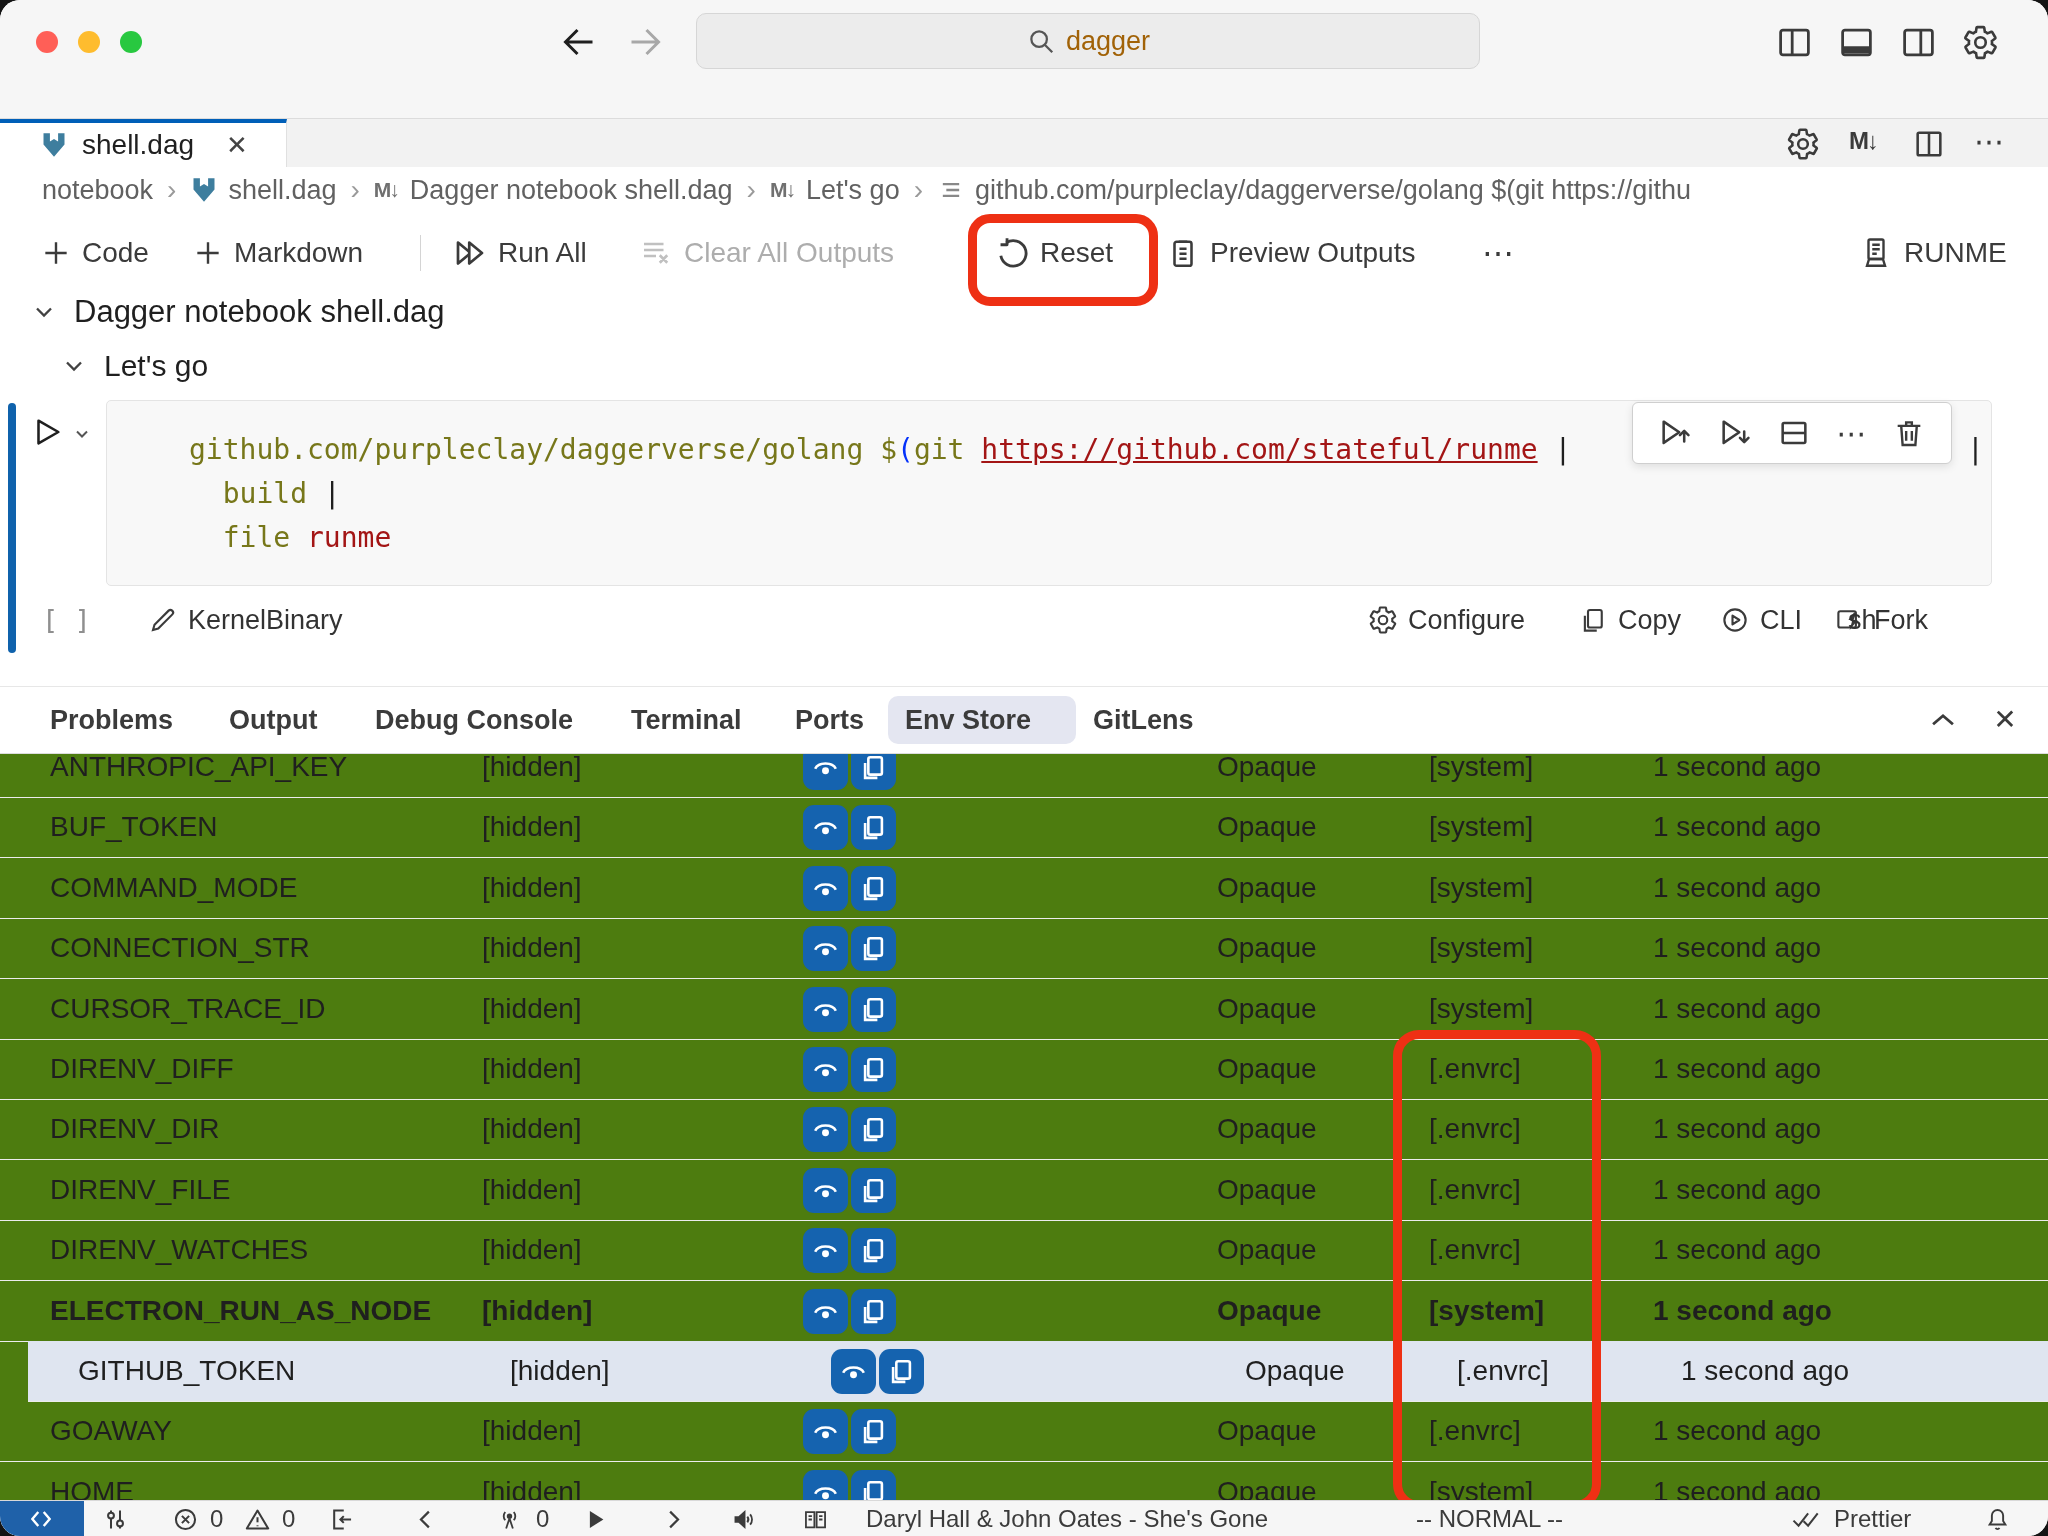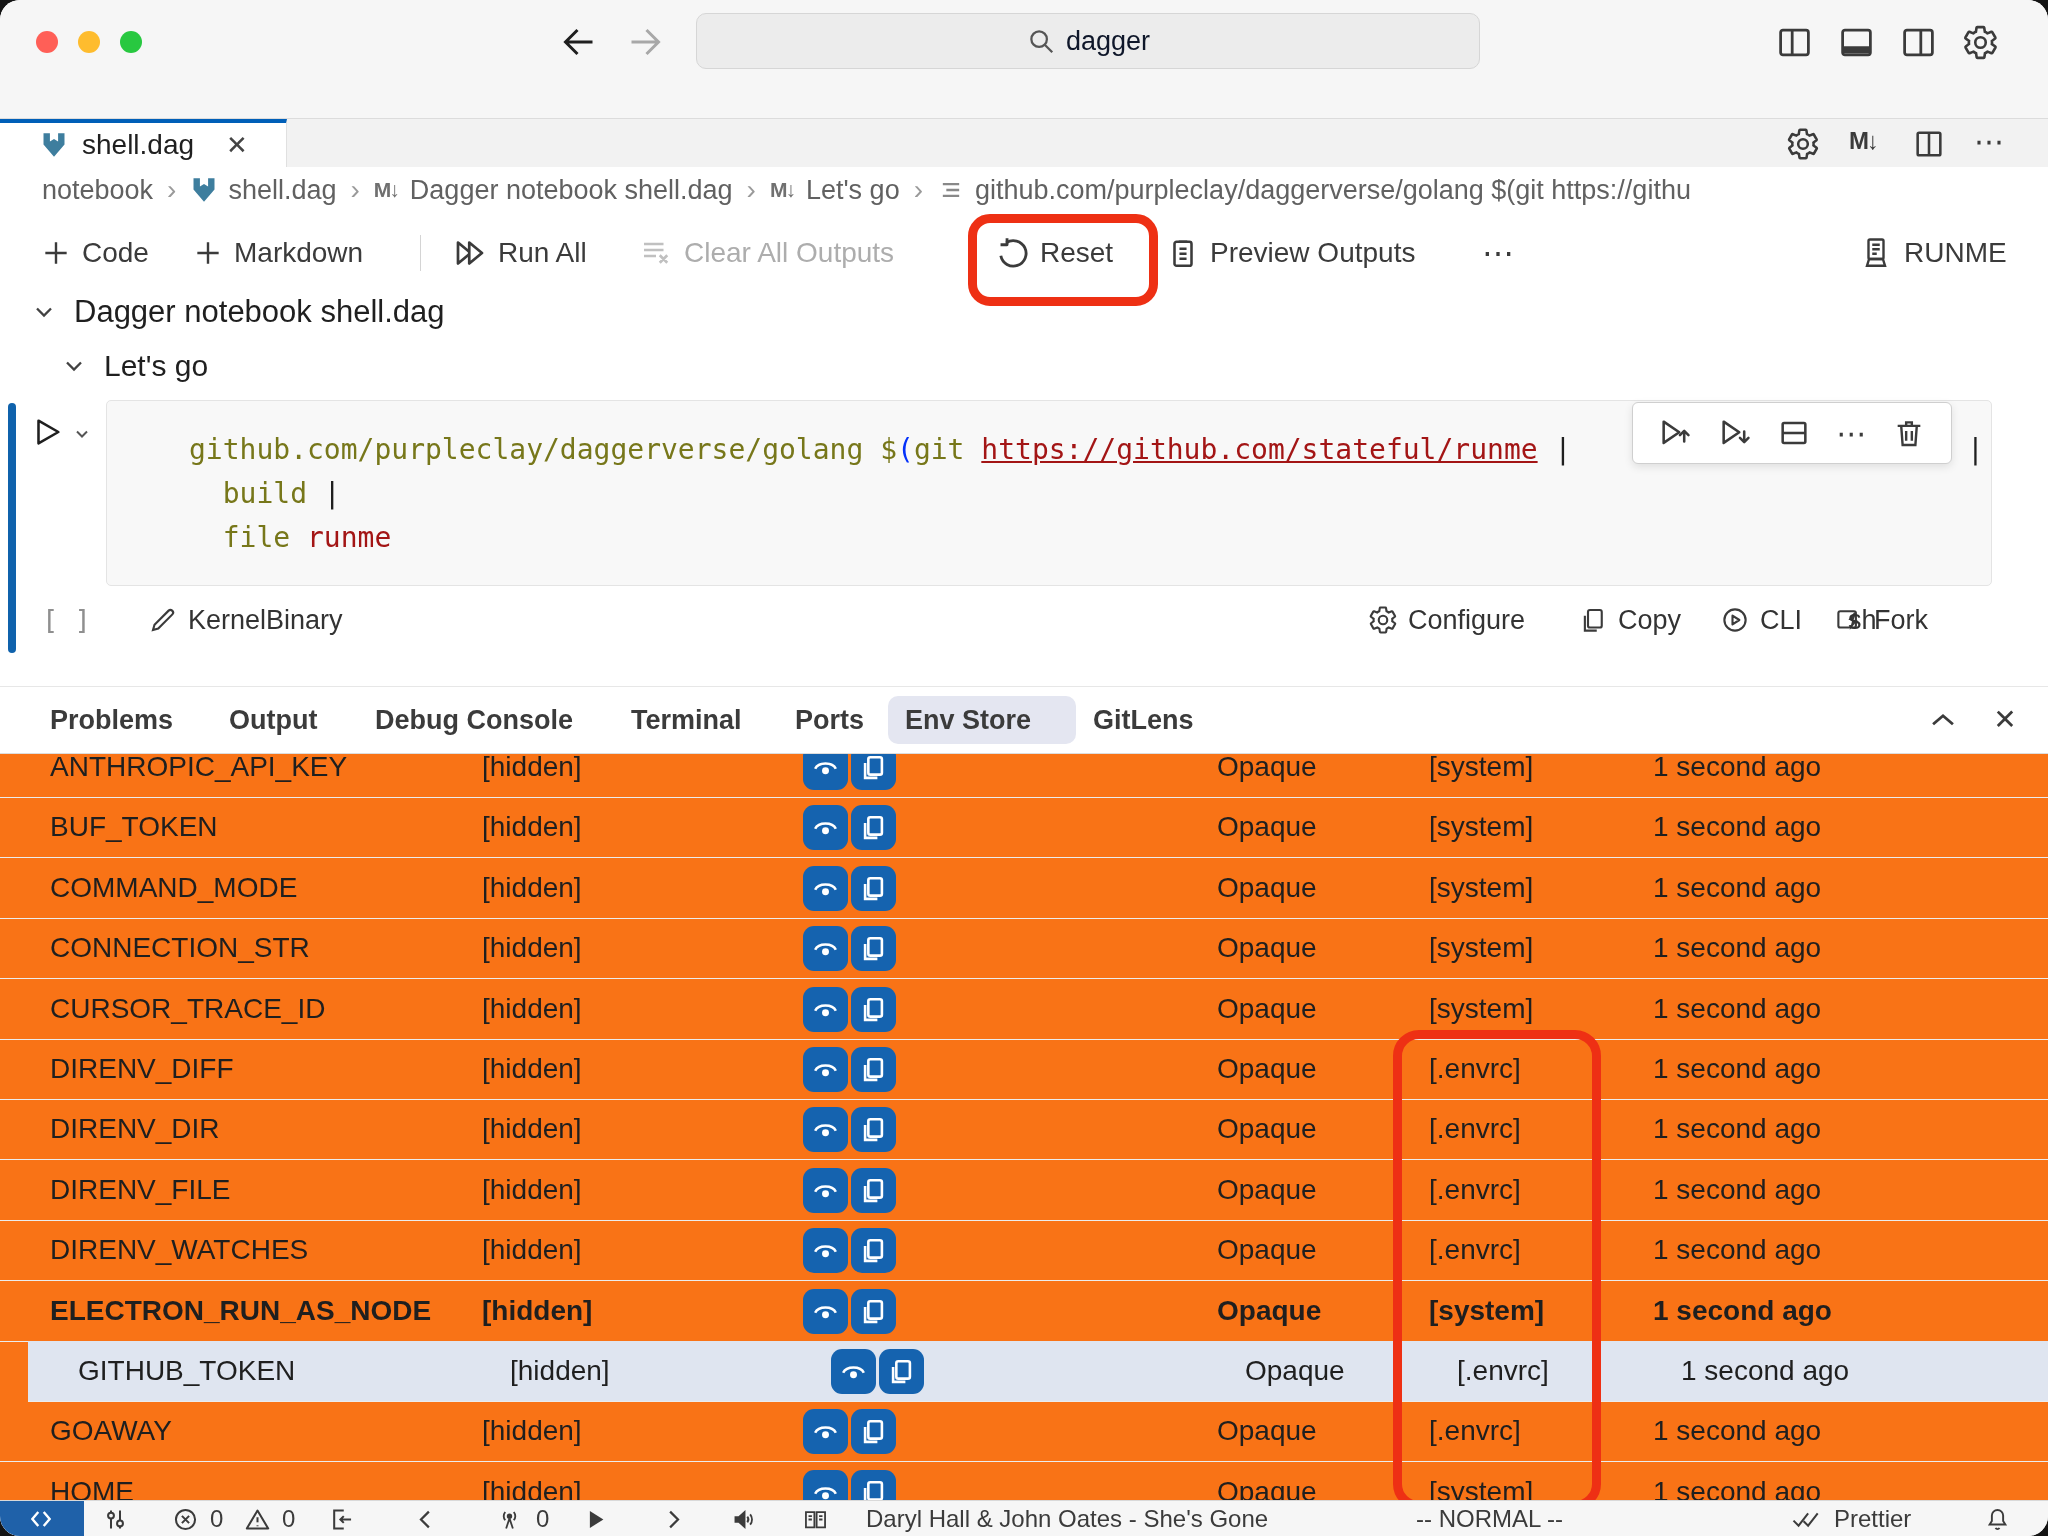--- a/index.html
+++ b/index.html
@@ -9,21 +9,21 @@
   .ic{color:#3b3b3b;}
   .ic svg{width:100%;height:100%;}
 
   
   #titlebar{position:absolute;left:0;top:0;width:2048px;height:118px;background:#f6f6f6;border-bottom:1px solid #dcdcdc;}
   .tl{position:absolute;top:31px;width:22px;height:22px;border-radius:50%;}
   #tl-close{left:36px;background:#ff5f57;}
   #tl-min{left:78px;background:#febc2e;}
   #tl-zoom{left:120px;background:#28c840;}
   .navarrow{position:absolute;top:24px;width:36px;height:36px;}
-  #searchbox{position:absolute;left:696px;top:13px;width:782px;height:54px;background:#ececec;border:1px solid #d6d6d6;border-radius:10px;display:flex;align-items:center;justify-content:center;gap:10px;font-size:27px;color:#0f172a;}
+  #searchbox{position:absolute;left:696px;top:13px;width:782px;height:54px;background:#ececec;border:1px solid #d6d6d6;border-radius:10px;display:flex;align-items:center;justify-content:center;gap:10px;font-size:27px;color:#a16207;}
   .titlebar-ic{position:absolute;top:24px;width:37px;height:37px;}
 
   
   #tabbar{position:absolute;left:0;top:119px;width:2048px;height:48px;background:#f2f2f2;}
   #tab-active{position:absolute;left:0;top:0;width:287px;height:48px;background:#ffffff;border-top:4px solid #005fb8;border-right:1px solid #e0e0e0;box-sizing:border-box;display:flex;align-items:center;gap:14px;padding-left:40px;}
   #tab-active .lbl{font-size:28px;color:#1f1f1f;}
   .tabbar-ic{position:absolute;top:8px;width:34px;height:34px;}
   .mdglyph{font-weight:bold;font-size:24px;color:#3b3b3b;letter-spacing:-2px;}
 
   
@@ -66,21 +66,21 @@
 
   
   #panel-tabs{position:absolute;left:0;top:687px;width:2048px;height:66px;background:#fff;}
   .ptab{position:absolute;top:0;height:66px;line-height:66px;font-size:27px;font-weight:600;color:#3b3b3b;}
   #ptab-pill{position:absolute;left:888px;top:9px;width:188px;height:48px;background:#e4e6f1;border-radius:10px;}
   #ptab-env{left:905px;text-align:center;}
   .panel-act{position:absolute;top:16px;width:34px;height:34px;}
   #panel-top-border{position:absolute;left:0;top:753px;width:2048px;height:1px;background:#dddddd;}
 
   
-  #env-rows{position:absolute;left:0;top:754px;width:2048px;height:746px;overflow:hidden;background:#f97316;}
+  #env-rows{position:absolute;left:0;top:754px;width:2048px;height:746px;overflow:hidden;background:#4d7c0f;}
   .env-row{position:absolute;left:0;width:2048px;height:61px;border-bottom:1px solid #ececec;box-sizing:border-box;font-size:28px;}
   .env-row.hl{background:#dfe5f0;margin-left:28px;}
   .env-row .col{position:absolute;top:0;height:60px;line-height:60px;white-space:nowrap;}
   .col.name{left:50px;}
   .col.value{left:482px;}
   .col.type{left:1217px;}
   .col.source{left:1429px;}
   .col.updated{left:1653px;}
   .envbtn{position:absolute;top:8px;width:45px;height:45px;border-radius:11px;background:#1563af;}
   .envbtn svg{position:absolute;inset:7px;width:31px;height:31px;}

